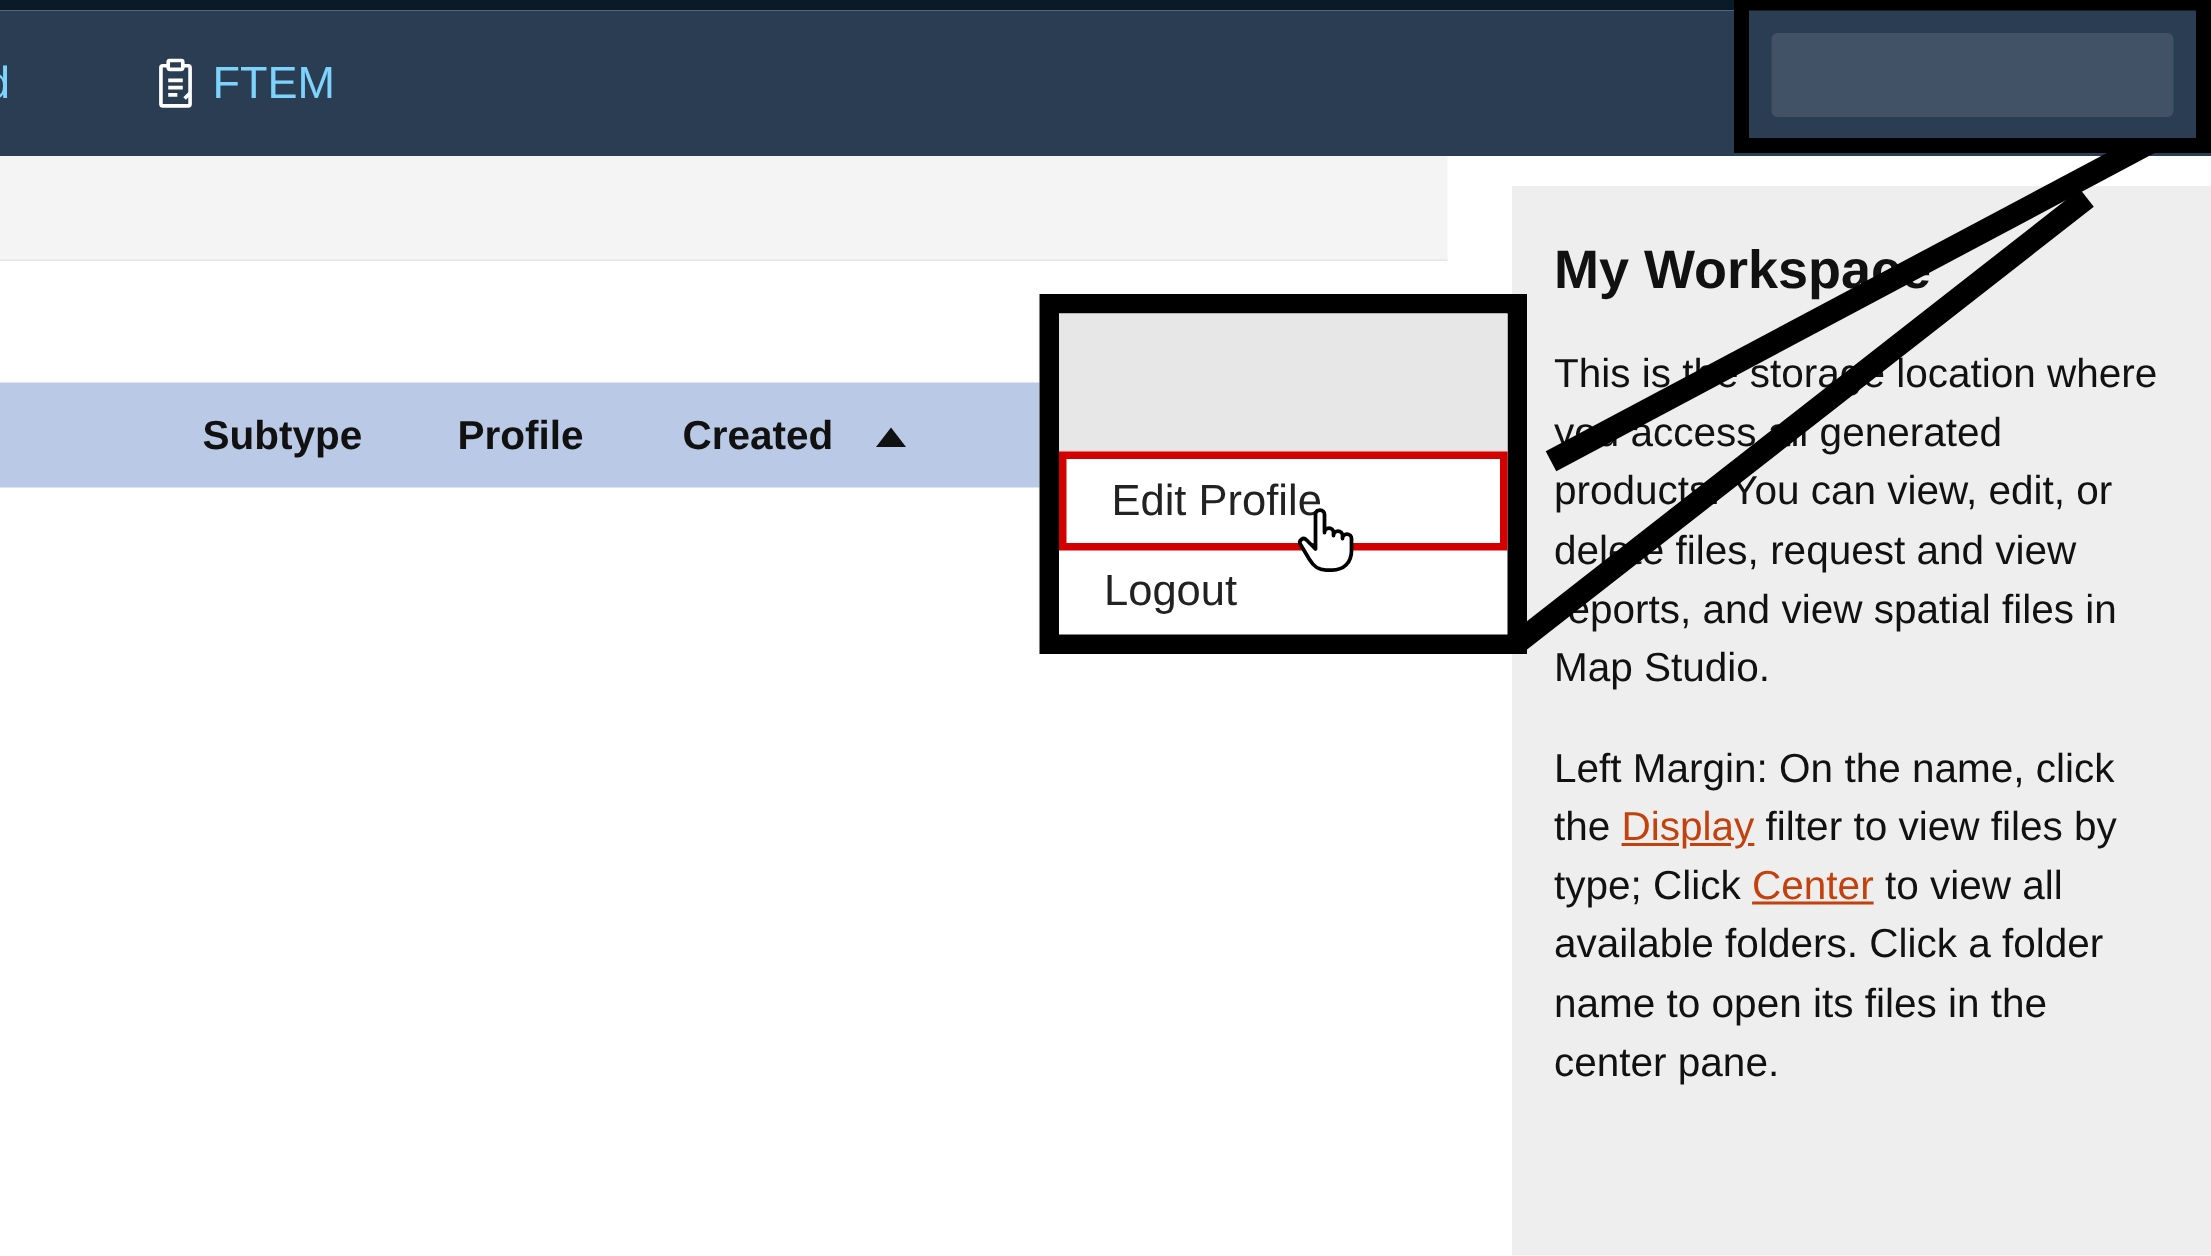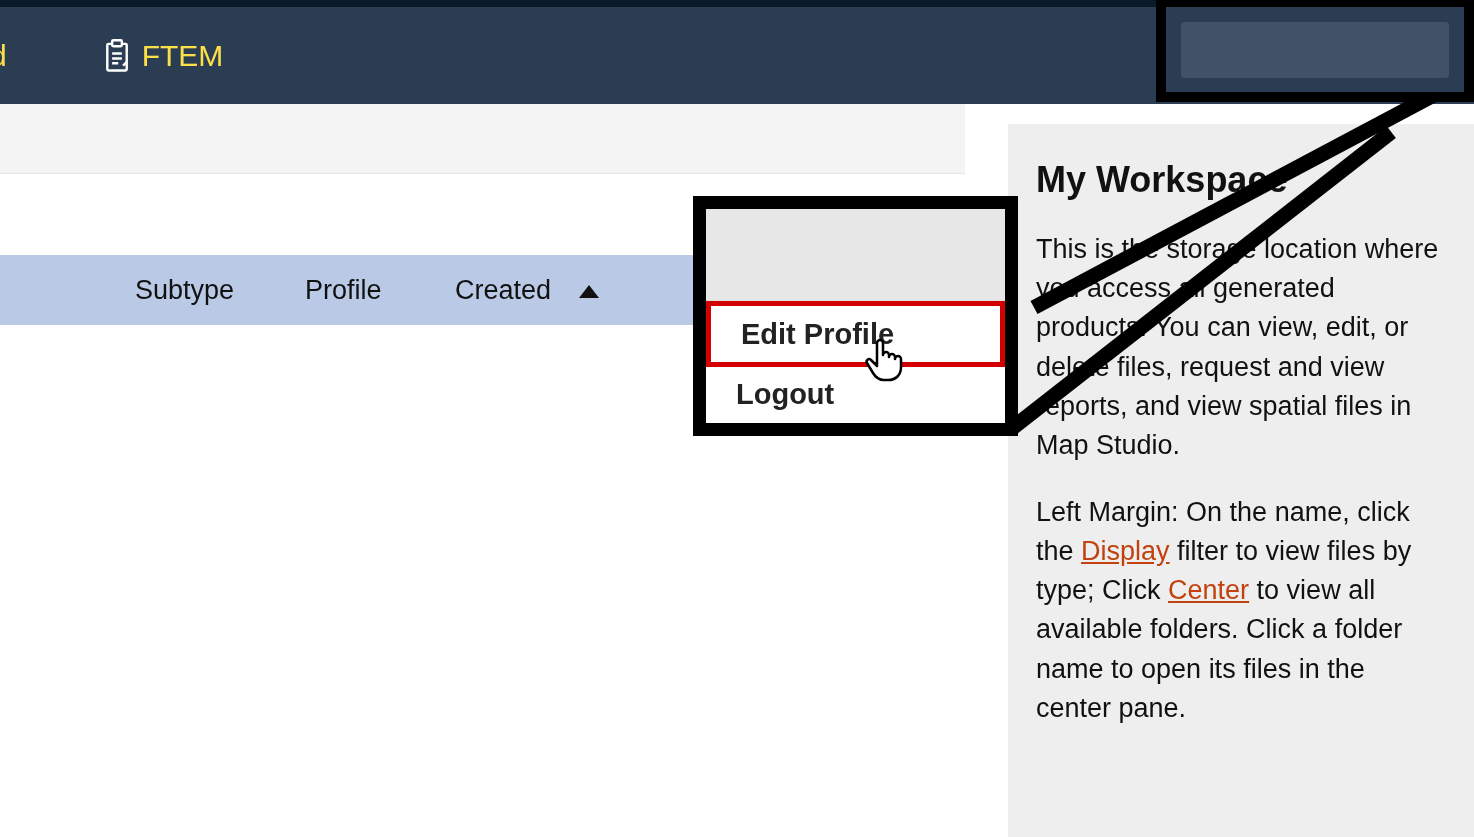--- a/index.html
+++ b/index.html
@@ -28,21 +28,21 @@
     display: flex;
     align-items: center;
     gap: 40px;
   }
   .nav-item {
     display: flex;
     align-items: center;
     gap: 10px;
     font-size: 30px;
     font-weight: 400;
-    color: #fde047;
+    color: #7dd3fc;
   }
   .nav-item.partial {
     margin-left: -10px;
   }
   .ftem-icon svg, .help-icon svg { display:block; }
   .ftem {
     margin-left: 55px;
   }
   .topbar-right {
     margin-left: auto;
@@ -110,21 +110,21 @@
   .table-header {
     position:absolute;
     left:0;
     top:255px;
     width:965px;
     height:70px;
     background:#b9c9e6;
     display:flex;
     align-items:center;
     font-size:27px;
-    font-weight:400;
+    font-weight:700;
     color:#111;
   }
   .col-subtype { margin-left:135px; width:170px; }
   .col-folder  { width:150px; }
   .col-created { width:250px; display:flex; align-items:center; gap:28px;}
   .sort-caret-up {
     display:inline-block;
     width:0; height:0;
     border-left: 10px solid transparent;
     border-right: 10px solid transparent;
@@ -149,21 +149,20 @@
     border-bottom:1px solid #ddd;
   }
   .dropdown-item {
     height:55px;
     padding-left:30px;
     display:flex;
     align-items:center;
     font-size:29px;
     color:#222;
     cursor:pointer;
-    font-weight:bold;
   }
   .dropdown-item.highlight {
     border:5px solid #d40000;
     height:66px;
     margin-top:0px;
   }
 
   
   .hand-cursor {
     position:absolute;

